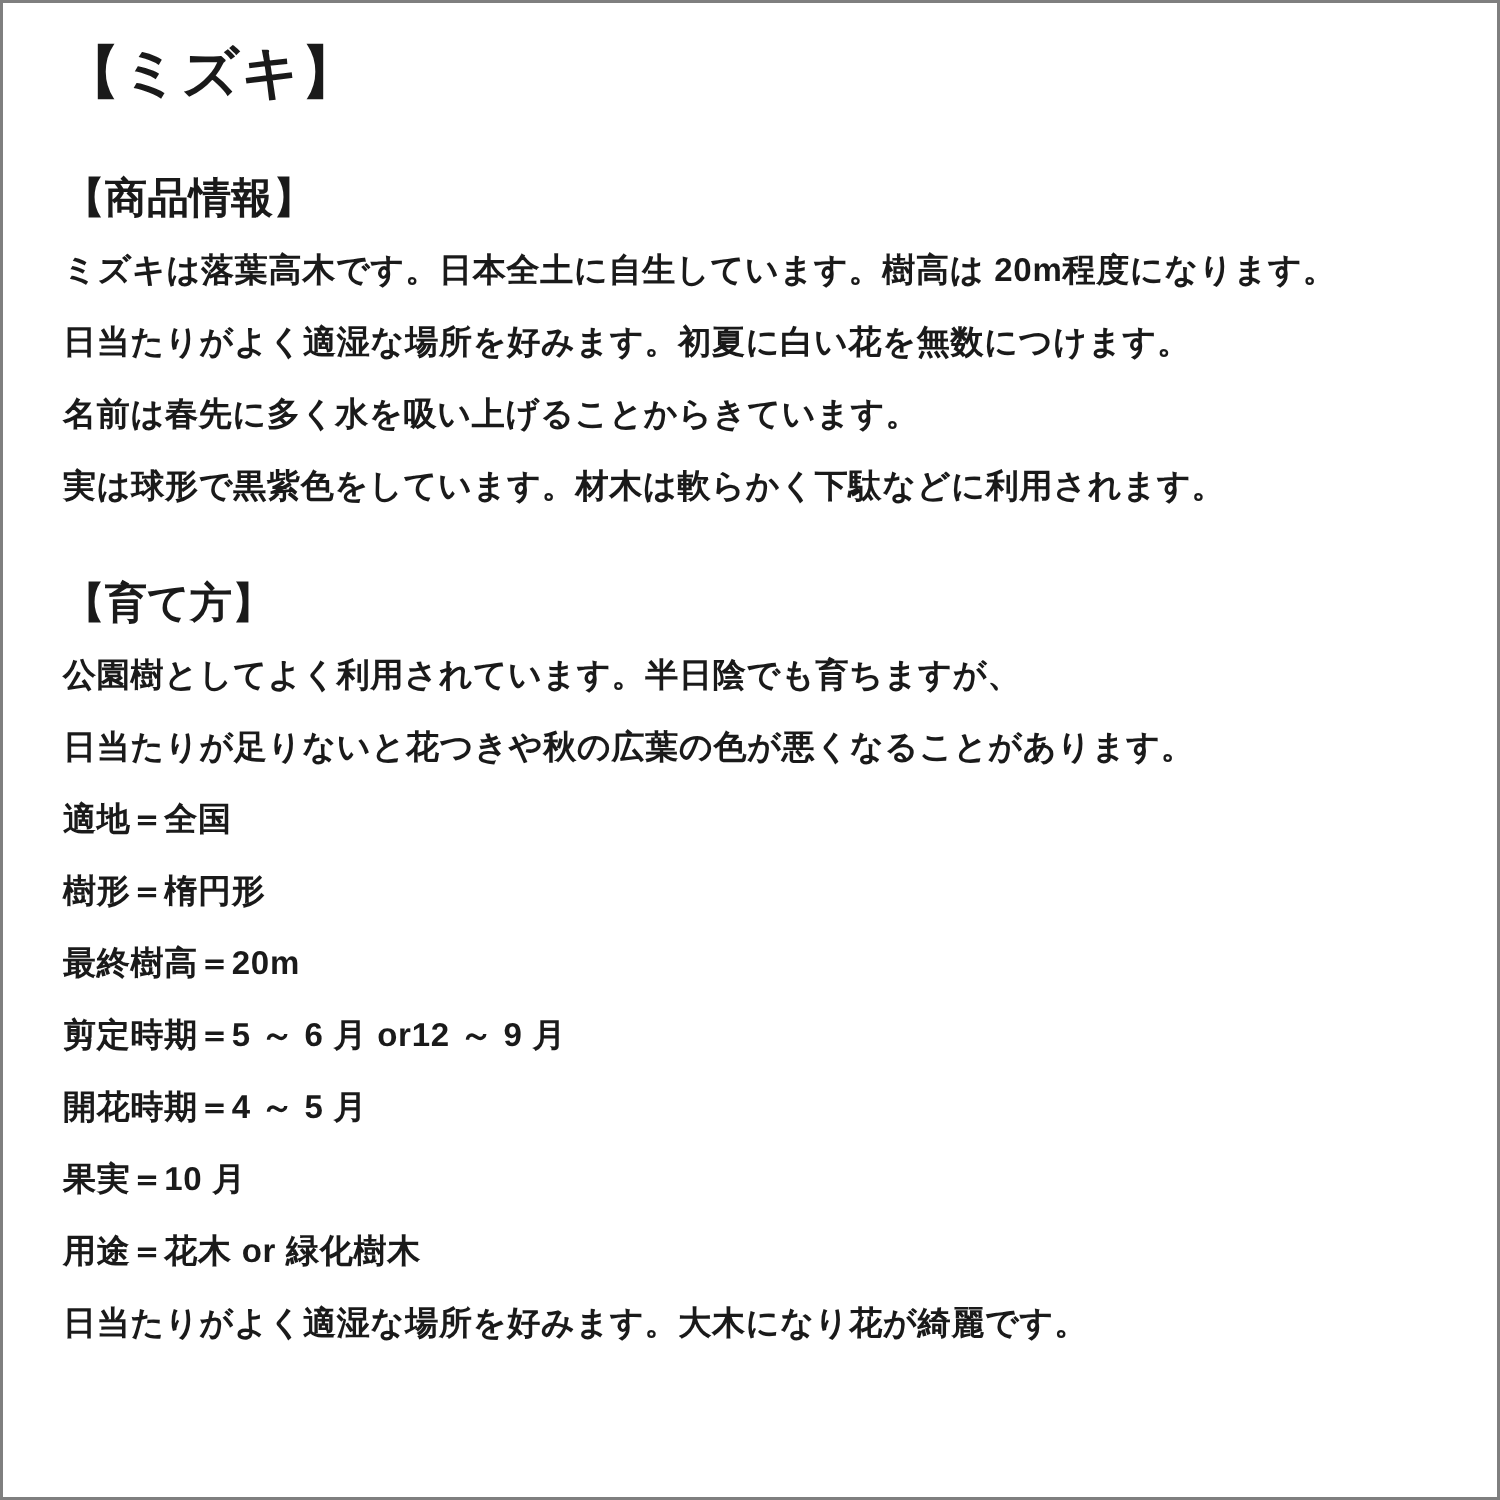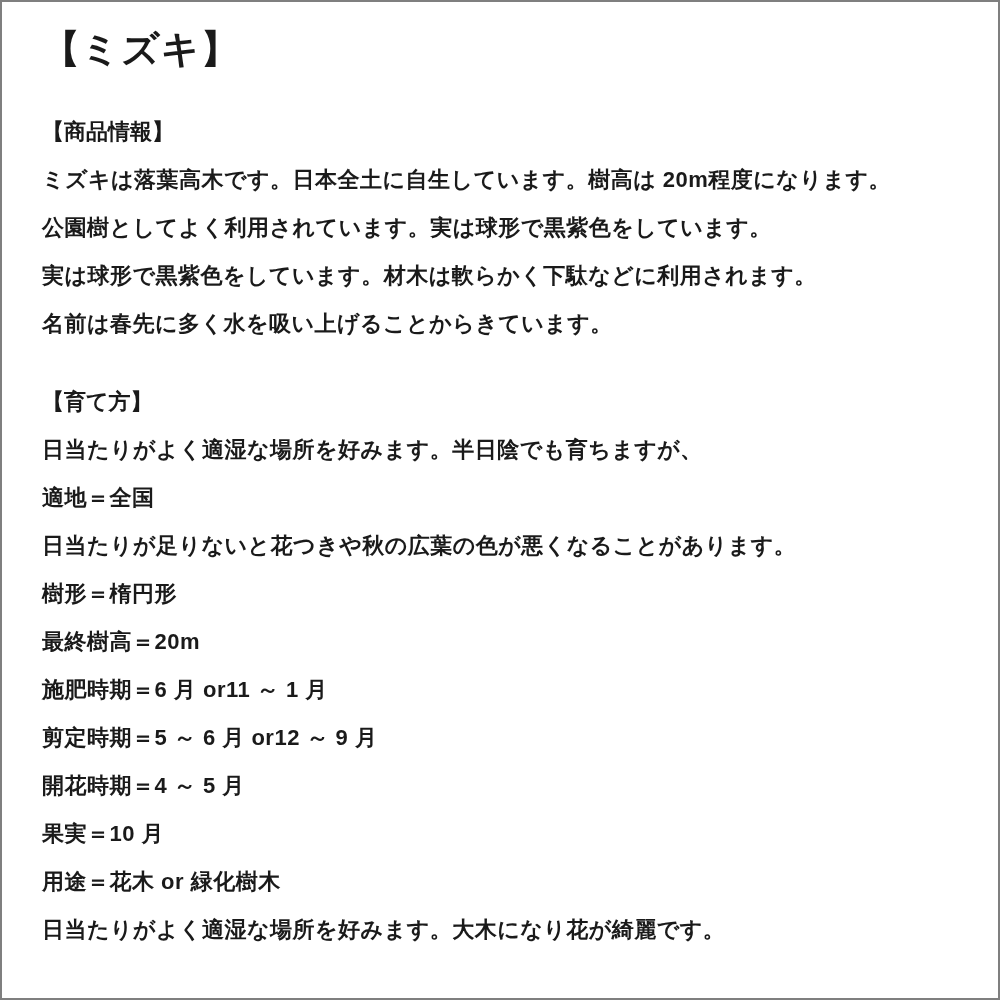--- a/index.html
+++ b/index.html
@@ -27,21 +27,21 @@
     letter-spacing: 1px;
     margin: 0;
   }
   .doc-subtitle {
     margin-top: 24px;
     font-size: 22px;
     line-height: 30px;
   }
   .section-heading {
     margin-top: 42px;
-    font-size: 22px;
+    font-size: 28px;
     line-height: 36px;
   }
   .text-line {
     font-size: 22px;
     line-height: 36px;
     white-space: pre;
     letter-spacing: 0.5px;
     margin-top: 12px;
   }
 </style>
@@ -50,33 +50,32 @@
 
 <div class="page">
   <div class="content">
 
     <h1 class="doc-title">【ミズキ】</h1>
 
 
     <div>
       <div class="section-heading">【商品情報】</div>
       <div class="text-line">ミズキは落葉高木です。日本全土に自生しています。樹高は 20m程度になります。</div>
-      <div class="text-line">公園樹としてよく利用されています。実は球形で黒紫色をしています。</div>
+      <div class="text-line">日当たりがよく適湿な場所を好みます。初夏に白い花を無数につけます。</div>
+      <div class="text-line">名前は春先に多く水を吸い上げることからきています。</div>
       <div class="text-line">実は球形で黒紫色をしています。材木は軟らかく下駄などに利用されます。</div>
-      <div class="text-line">名前は春先に多く水を吸い上げることからきています。</div>
     </div>
 
     <div>
       <div class="section-heading">【育て方】</div>
-      <div class="text-line">日当たりがよく適湿な場所を好みます。半日陰でも育ちますが、</div>
+      <div class="text-line">公園樹としてよく利用されています。半日陰でも育ちますが、</div>
+      <div class="text-line">日当たりが足りないと花つきや秋の広葉の色が悪くなることがあります。</div>
       <div class="text-line">適地＝全国</div>
-      <div class="text-line">日当たりが足りないと花つきや秋の広葉の色が悪くなることがあります。</div>
       <div class="text-line">樹形＝楕円形</div>
       <div class="text-line">最終樹高＝20m</div>
-      <div class="text-line">施肥時期＝6 月 or11 ～ 1 月</div>
       <div class="text-line">剪定時期＝5 ～ 6 月 or12 ～ 9 月</div>
       <div class="text-line">開花時期＝4 ～ 5 月</div>
       <div class="text-line">果実＝10 月</div>
       <div class="text-line">用途＝花木 or 緑化樹木</div>
     </div>
 
     <div>
       <div class="text-line">日当たりがよく適湿な場所を好みます。大木になり花が綺麗です。</div>
     </div>
 

